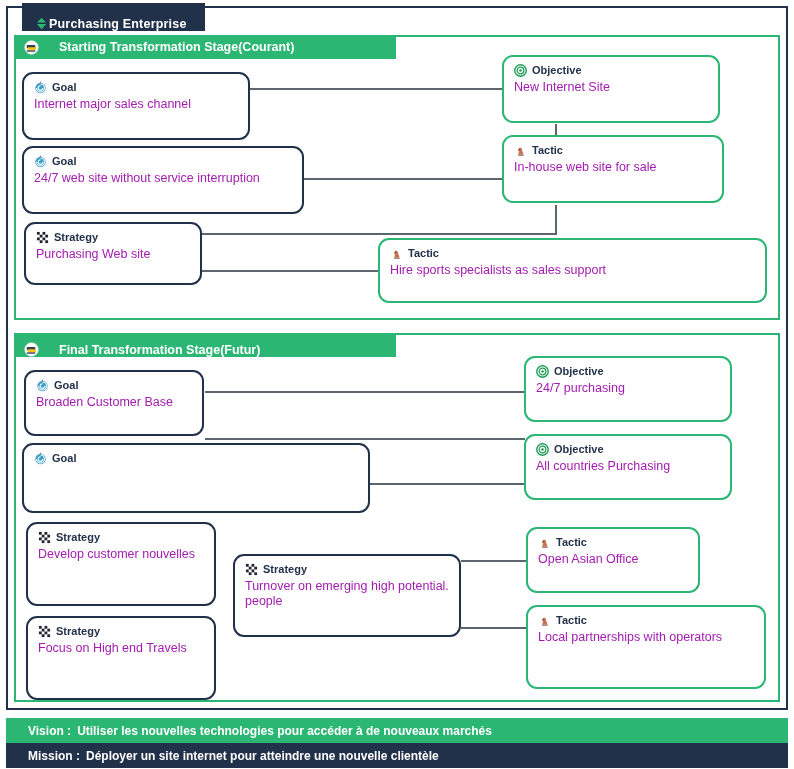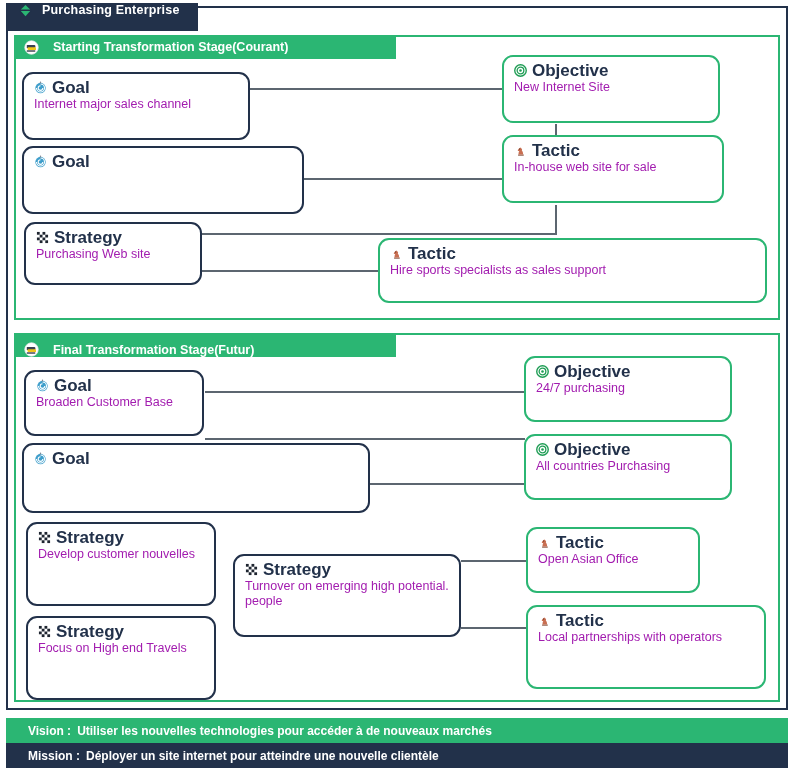--- a/index.html
+++ b/index.html
@@ -12,55 +12,55 @@
   #root{position:relative;width:794px;height:769px;}
 
   
   .canvas-frame{
     position:absolute;left:6px;top:6px;width:782px;height:704px;
     border:2px solid #22314a;box-sizing:border-box;background:#ffffff;
   }
 
   
   .title-chip{
-    position:absolute;left:6px;top:3px;height:28px;
+    position:absolute;left:22px;top:3px;height:28px;
     background:#22314a;color:#ffffff;
-    display:flex;align-items:flex-start;gap:9px;
+    display:flex;align-items:flex-end;
     padding:0 18px 0 12px;box-sizing:border-box;
     font-size:12.5px;font-weight:bold;letter-spacing:.2px;
     z-index:6;
   }
   .tri-icon{width:15px;height:15px;display:block;}
 
   
   .stage{
     position:absolute;
     border:2px solid #2bb673;box-sizing:border-box;background:#ffffff;
   }
   .stage-header{
     position:absolute;left:-2px;top:-2px;height:24px;
     background:#2bb673;color:#ffffff;
-    display:flex;align-items:center;gap:14px;
+    display:flex;align-items:center;gap:20px;
     padding:0 14px 0 10px;box-sizing:border-box;
     font-size:12.5px;font-weight:bold;white-space:nowrap;
   }
   .stage-ico{width:15px;height:15px;display:block;flex:none;}
 
   
   .card{
     position:absolute;box-sizing:border-box;
     background:#ffffff;border-radius:11px;
     padding:7px 10px 6px 10px;
     z-index:3;
   }
   .card.navy{border:2.5px solid #22314a;}
   .card.green{border:2.5px solid #2bb673;}
   .card-head{
     display:flex;align-items:center;gap:5px;
-    font-size:17px;font-weight:bold;color:#22314a;
+    font-size:11px;font-weight:bold;color:#22314a;
     line-height:13px;margin-bottom:3px;
   }
   .card-ico{width:13px;height:13px;display:block;flex:none;}
   .card-body{
     font-size:12.5px;color:#a21caf;line-height:15px;
     font-weight:normal;
   }
 
   
   .conn{position:absolute;background:#5c6670;z-index:1;}
@@ -138,20 +138,21 @@
       <span class="card-ico">
         <svg viewBox="0 0 14 14" width="13" height="13">
           <circle cx="7" cy="7.6" r="5.6" fill="#3e9ecb"></circle>
           <path d="M7 3.2a4.3 4.3 0 1 1-4.3 4.4" fill="none" stroke="#ffffff" stroke-width="1.2"></path>
           <path d="M7 5.1a2.5 2.5 0 1 0 2.5 2.5" fill="none" stroke="#ffffff" stroke-width="1.1"></path>
           <rect x="6.3" y="0.6" width="1.4" height="2.2" rx="0.5" fill="#7d8b99"></rect>
         </svg>
       </span>
       <span>Goal</span>
     </div>
+    <div class="card-body">24/7 web site without service interruption</div>
   </div>
 
   <div class="card navy" style="left:24px;top:222px;width:178px;height:63px;">
     <div class="card-head">
       <span class="card-ico">
         <svg viewBox="0 0 14 14" width="13" height="13">
           <rect x="1" y="1" width="12" height="12" fill="#ffffff"></rect>
           <g fill="#1e2530">
             <rect x="1" y="1" width="3" height="3"></rect>
               <rect x="7" y="1" width="3" height="3"></rect>

